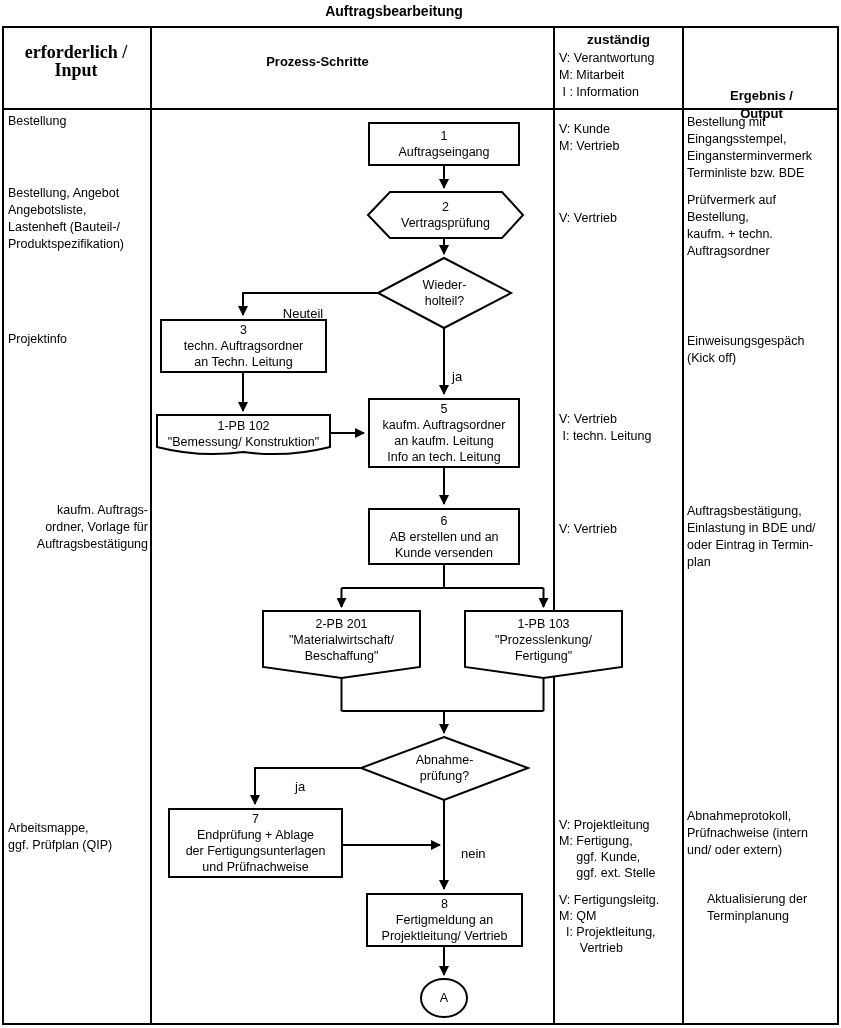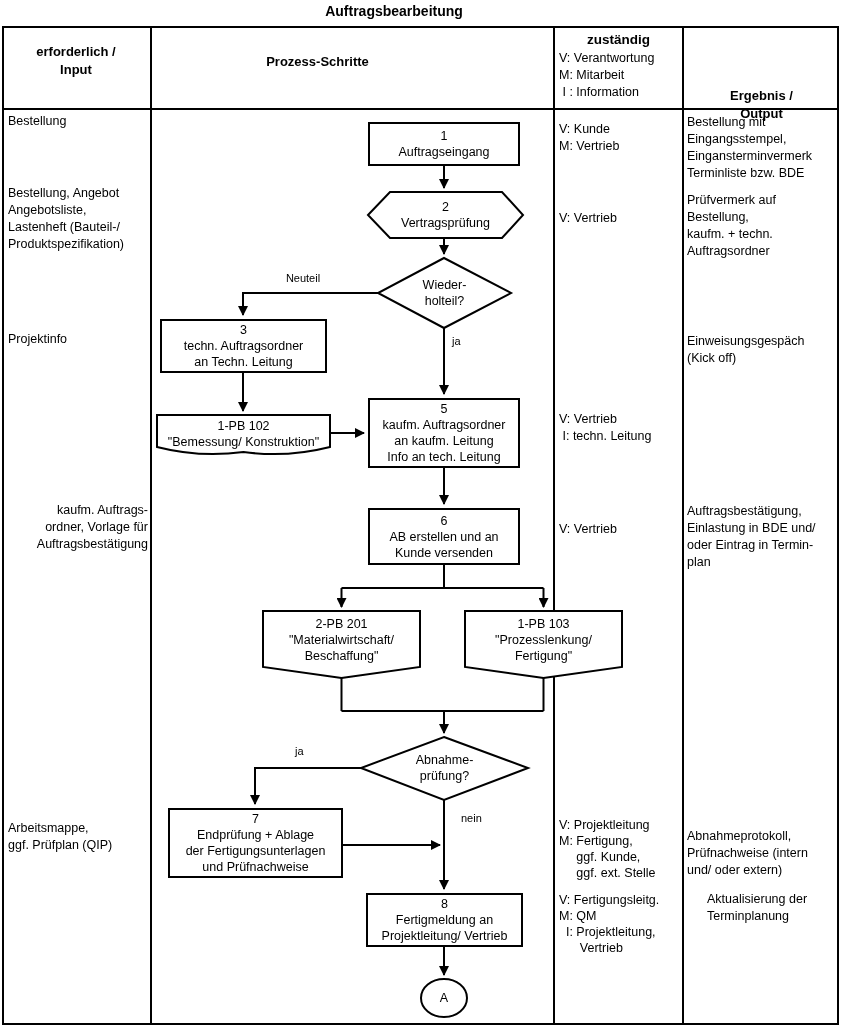--- a/index.html
+++ b/index.html
@@ -14,34 +14,34 @@
   .txt { position:absolute; white-space:pre; font-size:12.5px; line-height:17px; z-index:2; }
   .bold { font-weight:bold; }
   .center { text-align:center; }
   .title { font-size:14px; }
   svg.flow { position:absolute; left:0; top:0; z-index:1; }
   .box { position:absolute; box-sizing:border-box; border:2px solid #000; background:#fff;
     display:flex; align-items:center; justify-content:center; z-index:2; }
   .box span { white-space:pre; text-align:center; font-size:12.5px; line-height:16px; }
   .shape-label { position:absolute; white-space:pre; text-align:center;
     font-size:12.5px; line-height:16px; z-index:2; }
-  .flow-label { position:absolute; white-space:pre; font-size:11px; line-height:16px; z-index:2; }
+  .flow-label { position:absolute; white-space:pre; font-size:13px; line-height:16px; z-index:2;margin-top:36px; }
 </style>
 </head>
 <body>
 
 <div class="txt bold center title" style="left:244px; top:3px; width:300px;">Auftragsbearbeitung</div>
 
 <div class="outer-border"></div>
 <div class="vline" style="left:150px; top:26px; width:2px; height:997px;"></div>
 <div class="vline" style="left:553px; top:26px; width:2px; height:997px;"></div>
 <div class="vline" style="left:682px; top:26px; width:2px; height:997px;"></div>
 <div class="hline" style="left:2px; top:108px; width:837px; height:2px;"></div>
 
-<div class="txt bold center" style="left:2px; top:43px; width:148px; line-height:18px; font-size:13px;">erforderlich /
+<div class="txt bold center" style="left:2px; top:43px; width:148px; line-height:18px; font-size:18px;font-family:Liberation Serif, serif;">erforderlich /
 Input</div>
 <div class="txt bold center" style="left:152px; top:53px; width:331px; font-size:13px;">Prozess-Schritte</div>
 <div class="txt bold center" style="left:555px; top:31px; width:127px; font-size:13.5px;">zuständig</div>
 <div class="txt" style="left:559px; top:50px; width:122px;">V: Verantwortung
 M: Mitarbeit
  I : Information</div>
 <div class="txt bold center" style="left:684px; top:43px; width:155px; line-height:18px; font-size:13px;margin-top:44px;">Ergebnis /
 Output</div>
 
 <svg class="flow" width="841" height="1028" viewBox="0 0 841 1028">
@@ -182,17 +182,17 @@
 <div class="txt" style="left:687px; top:192px; width:150px;">Prüfvermerk auf
 Bestellung,
 kaufm. + techn.
 Auftragsordner</div>
 <div class="txt" style="left:687px; top:333px; width:150px;">Einweisungsgespäch
 (Kick off)</div>
 <div class="txt" style="left:687px; top:503px; width:150px;">Auftragsbestätigung,
 Einlastung in BDE und/
 oder Eintrag in Termin-
 plan</div>
-<div class="txt" style="left:687px; top:808px; width:150px;margin-top:20px;">Abnahmeprotokoll,
+<div class="txt" style="left:687px; top:808px; width:150px;">Abnahmeprotokoll,
 Prüfnachweise (intern
 und/ oder extern)</div>
 <div class="txt" style="left:687px; top:891px; width:150px;margin-left:20px;">Aktualisierung der
 Terminplanung</div>
 
 </body></html>

